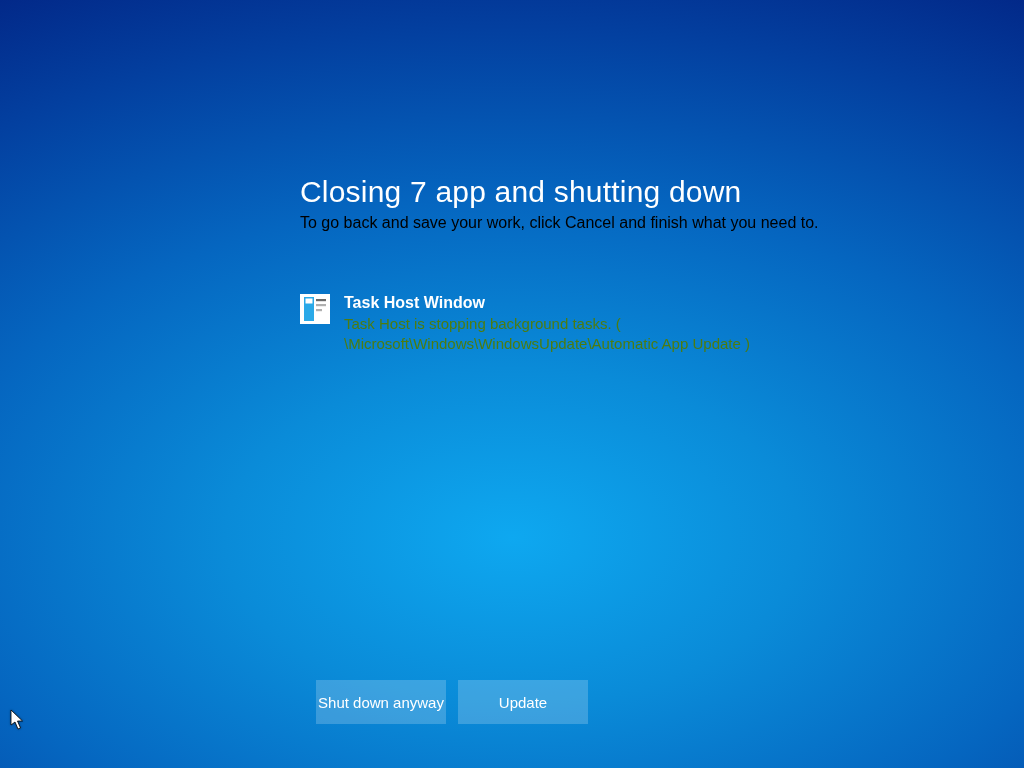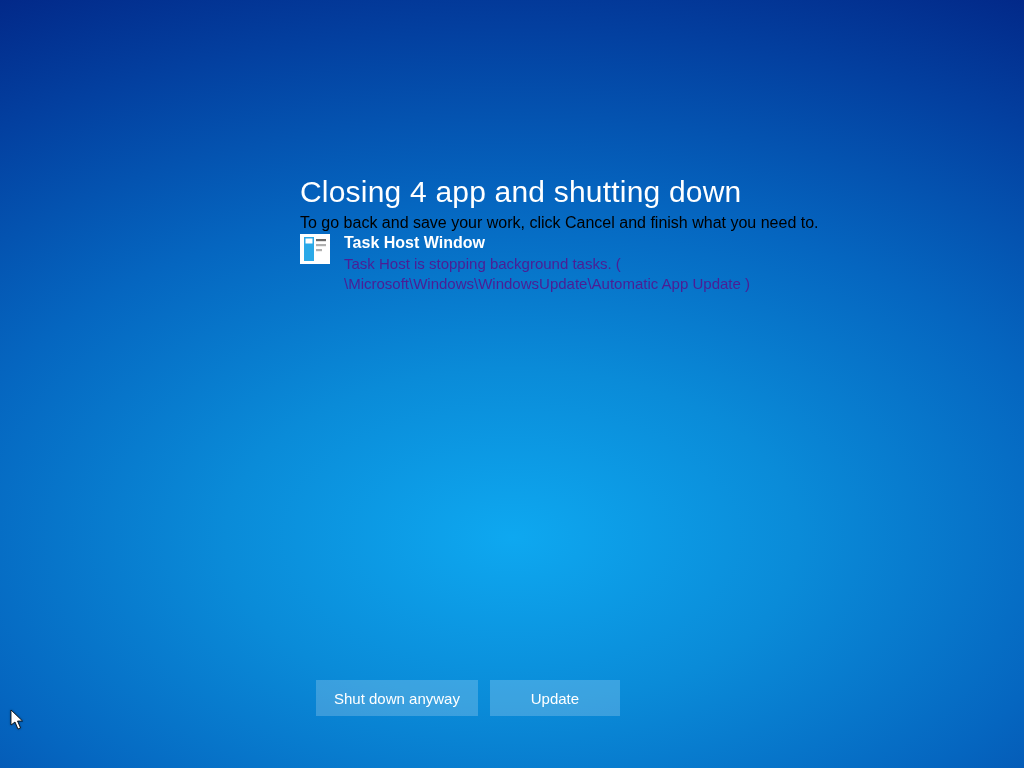--- a/index.html
+++ b/index.html
@@ -35,20 +35,21 @@
       letter-spacing: 0.2px;
       margin-bottom: 4px;
     }
     .subheading {
       font-size: 16px;
       font-weight: 400;
       color: #000000;
       line-height: 1.3;
     }
     .app-row {
+      margin-top: 60px;
       display: flex;
       align-items: flex-start;
       gap: 14px;
     }
     .app-icon {
       width: 30px;
       height: 30px;
       flex-shrink: 0;
     }
     .app-icon svg {
@@ -60,42 +61,42 @@
       flex: 1;
     }
     .app-name {
       font-size: 16px;
       font-weight: 600;
       margin-bottom: 2px;
     }
     .app-desc {
       font-size: 15px;
       font-weight: 400;
-      color: #4c1d95;
+      color: #4d7c0f;
       line-height: 1.35;
       max-width: 430px;
     }
     .button-row {
       position: absolute;
       left: 316px;
       top: 680px;
       display: flex;
       gap: 12px;
       align-items: stretch;
     }
     .btn {
       background: rgba(255,255,255,0.20);
       color: #ffffff;
       font-family: inherit;
       font-size: 15px;
       font-weight: 400;
       border: none;
-      height: 36px;
+      height: 44px;
       min-width: 130px;
-      padding: 0 18px;
+      padding: 0 2px;
       cursor: pointer;
       text-align: center;
     }
     .cursor {
       position: absolute;
       left: 10px;
       top: 709px;
       width: 16px;
       height: 22px;
       pointer-events: none;
@@ -103,21 +104,21 @@
     .cursor svg {
       width: 16px;
       height: 22px;
       filter: drop-shadow(0 0 1px rgba(0,0,0,0.4));
     }
   </style>
 </head>
 <body>
 
 <div class="content">
-  <div class="heading">Closing 4 app and shutting down</div>
+  <div class="heading">Closing 7 app and shutting down</div>
   <div class="subheading">To go back and save your work, click Cancel and finish what you need to.</div>
 
   <div class="app-row">
     <div class="app-icon">
       <svg viewBox="0 0 30 30">
         <rect x="0" y="0" width="30" height="30" fill="#ffffff"></rect>
         <rect x="4" y="3" width="10" height="24" fill="#2aa9e8"></rect>
         <rect x="5.5" y="4.5" width="7" height="5" fill="#ffffff"></rect>
         <rect x="16" y="5" width="10" height="2.2" fill="#6a6a6a"></rect>
         <rect x="16" y="10" width="10" height="2.2" fill="#b0b0b0"></rect>

